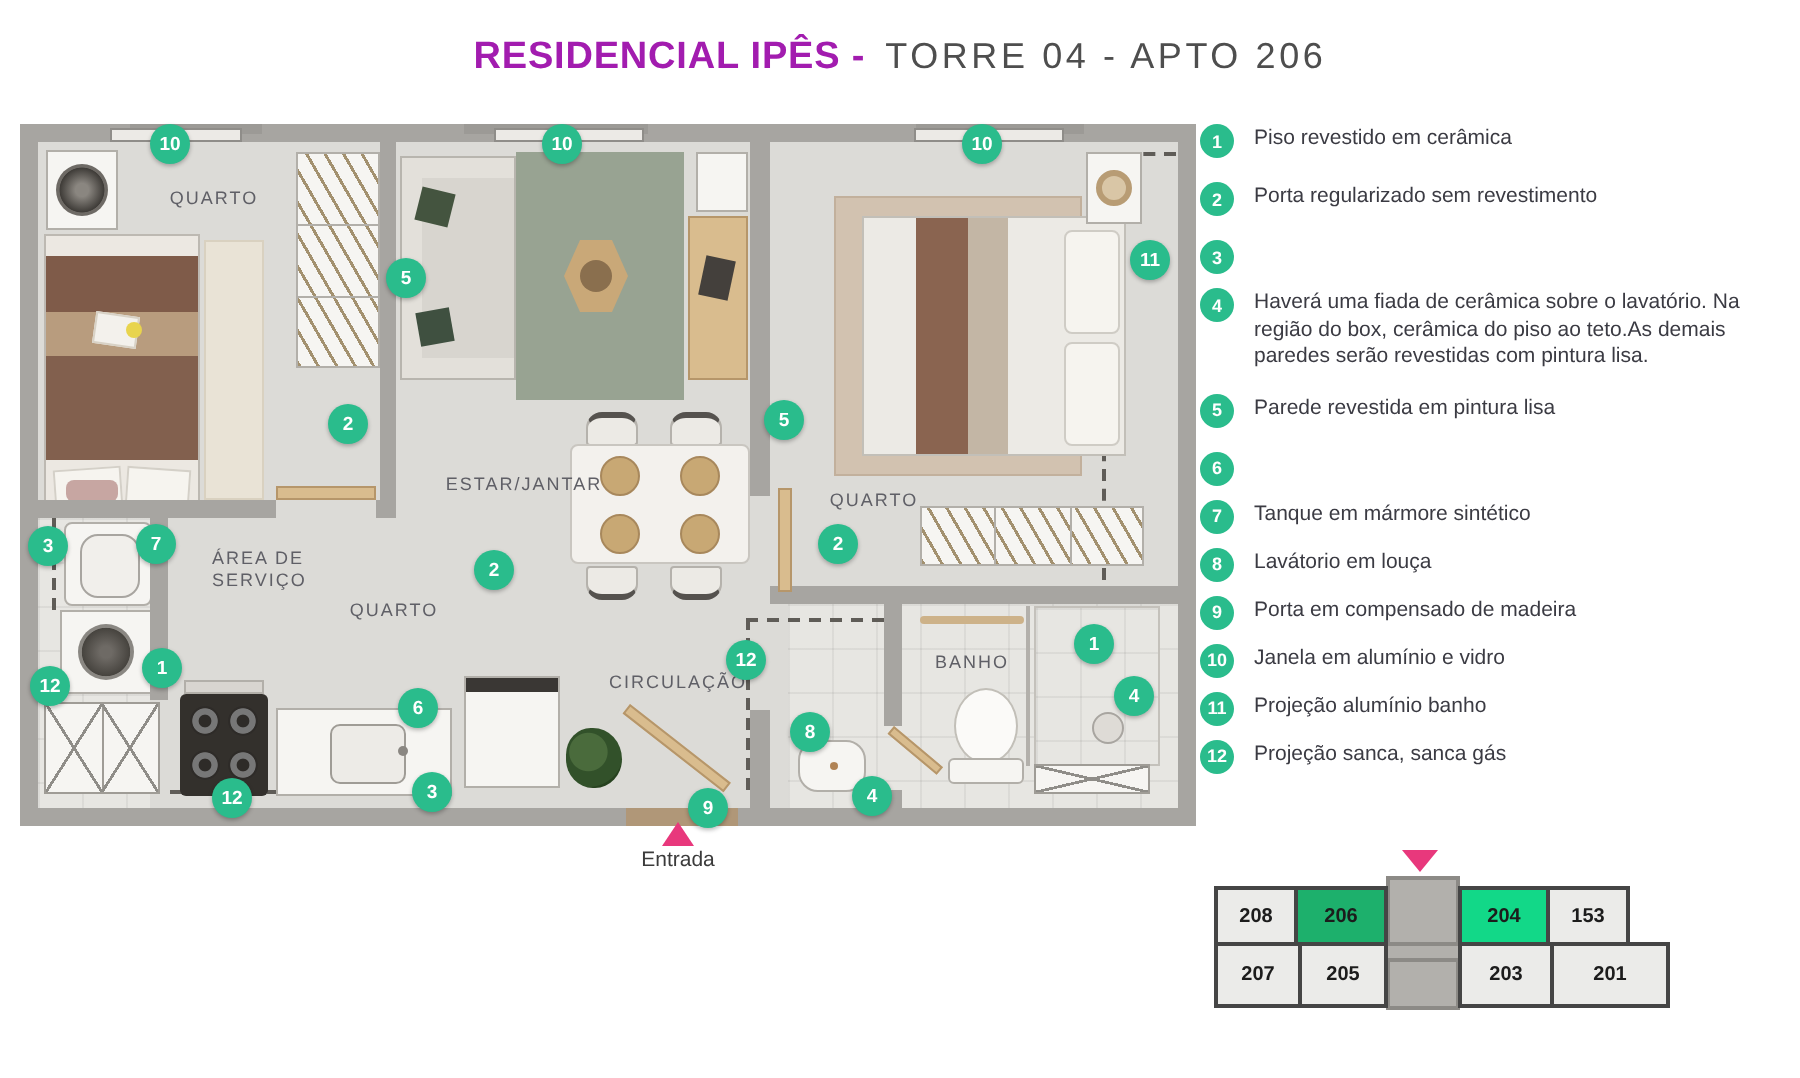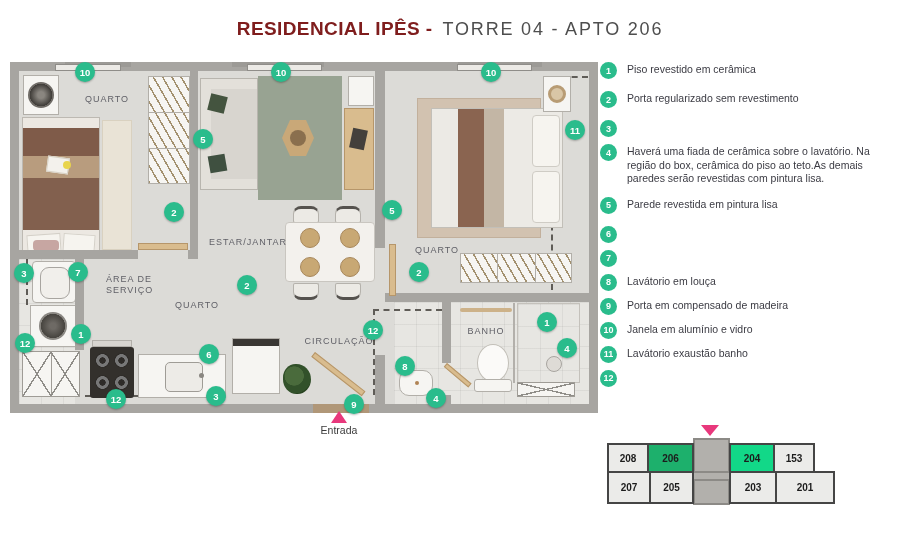--- a/index.html
+++ b/index.html
@@ -1,21 +1,21 @@
 <!DOCTYPE html>
 <html style="--accent-green: #2abc8c; --unit-dark-green: #1db06c; --unit-bright-green: #12d888; --entrance-pink: #e8387c;"><head>
 <meta charset="utf-8">
 <style>
   html,body{margin:0;padding:0}
   body{width:900px;height:539px;background:#fff;position:relative;overflow:hidden;
        font-family:"Liberation Sans",sans-serif;-webkit-font-smoothing:antialiased}
   .abs{position:absolute}
   
   .titlebar{position:absolute;left:0;top:18px;width:900px;text-align:center;white-space:nowrap}
-  .t1{font-size:19px;font-weight:800;color:#7f1d1d;letter-spacing:.4px}
+  .t1{font-size:19px;font-weight:800;color:#a21caf;letter-spacing:.4px}
   .t2{font-size:18px;font-weight:400;color:#4e4e4e;letter-spacing:1.8px;margin-left:10px}
   
   .plan{position:absolute;left:10px;top:62px;width:588px;height:351px}
   .floor{position:absolute;left:9px;top:9px;width:570px;height:333px;background:#dcdbd7}
   .tile{background:#e7e6e2;background-image:
         repeating-linear-gradient(rgba(0,0,0,.05) 0 1px,transparent 1px 22px),
         repeating-linear-gradient(90deg,rgba(0,0,0,.05) 0 1px,transparent 1px 22px)}
   .wall{position:absolute;background:#a7a5a1}
   .ledge{position:absolute;background:#9c9a96;height:5px;top:0}
   .win{position:absolute;top:2px;height:7px;background:#eceae6;box-shadow:inset 0 0 0 1px #8f8d89}
@@ -196,21 +196,21 @@
   <div class="win" style="left:237px;width:75px"></div>
   <div class="win" style="left:447px;width:75px"></div>
 
   <div class="wood" style="left:128px;top:181px;width:50px;height:7px"></div>
   <div class="wood" style="left:379px;top:182px;width:7px;height:52px"></div>
   <div class="wood" style="left:437px;top:301px;width:32px;height:5px;transform:rotate(40deg);transform-origin:left top"></div>
   <div class="abs" style="left:303px;top:342px;width:56px;height:9px;background:#b09778"></div>
   <div class="wood" style="left:305px;top:290px;width:64px;height:6px;transform:rotate(38deg);transform-origin:left top"></div>
 
   <div class="room-label" style="left:97px;top:37px">QUARTO</div>
-  <div class="room-label" style="left:238px;top:180px">ESTAR/JANTAR</div>
+  <div class="room-label" style="left:252px;top:180px">ESTAR/JANTAR</div>
   <div class="room-label" style="left:427px;top:188px">QUARTO</div>
   <div class="room-label two" style="left:96px;top:223px">
     <span>ÁREA DE</span><br>
     <span>SERVIÇO</span>
   </div>
   <div class="room-label" style="left:187px;top:243px">QUARTO</div>
   <div class="room-label" style="left:329px;top:279px">CIRCULAÇÃO</div>
   <div class="room-label" style="left:476px;top:269px">BANHO</div>
 
   <div class="mk" style="left:65px;top:0">10</div>
@@ -258,39 +258,41 @@
     </li>
   <li class="sp">
       <span class="num">5</span>
       <span class="txt">Parede revestida em pintura lisa</span>
     </li>
   <li>
       <span class="num">6</span>
     </li>
   <li>
       <span class="num">7</span>
+      <span class="txt">Tanque em mármore sintético</span>
     </li>
   <li>
       <span class="num">8</span>
       <span class="txt">Lavátorio em louça</span>
     </li>
   <li>
       <span class="num">9</span>
       <span class="txt">Porta em compensado de madeira</span>
     </li>
   <li>
       <span class="num">10</span>
       <span class="txt">Janela em alumínio e vidro</span>
     </li>
   <li>
       <span class="num">11</span>
-      <span class="txt">Lavátorio exaustão banho</span>
+      <span class="txt">Projeção alumínio banho</span>
     </li>
   <li>
       <span class="num">12</span>
+      <span class="txt">Projeção sanca, sanca gás</span>
     </li>
 </ul>
 
 <div class="keyplan">
   <div class="tri-down" style="left:96px;top:0"></div>
   <div class="kp-col" style="left:88px;top:13px;width:37px;height:67px"></div>
   <div class="kp-col" style="left:26px;top:46px;width:156px;height:10px"></div>
   <div class="kp-cell" style="left:2px;top:18px;width:42px;height:30px">208</div>
   <div class="kp-cell hl1" style="left:42px;top:18px;width:47px;height:30px">206</div>
   <div class="kp-cell hl2" style="left:124px;top:18px;width:46px;height:30px">204</div>

